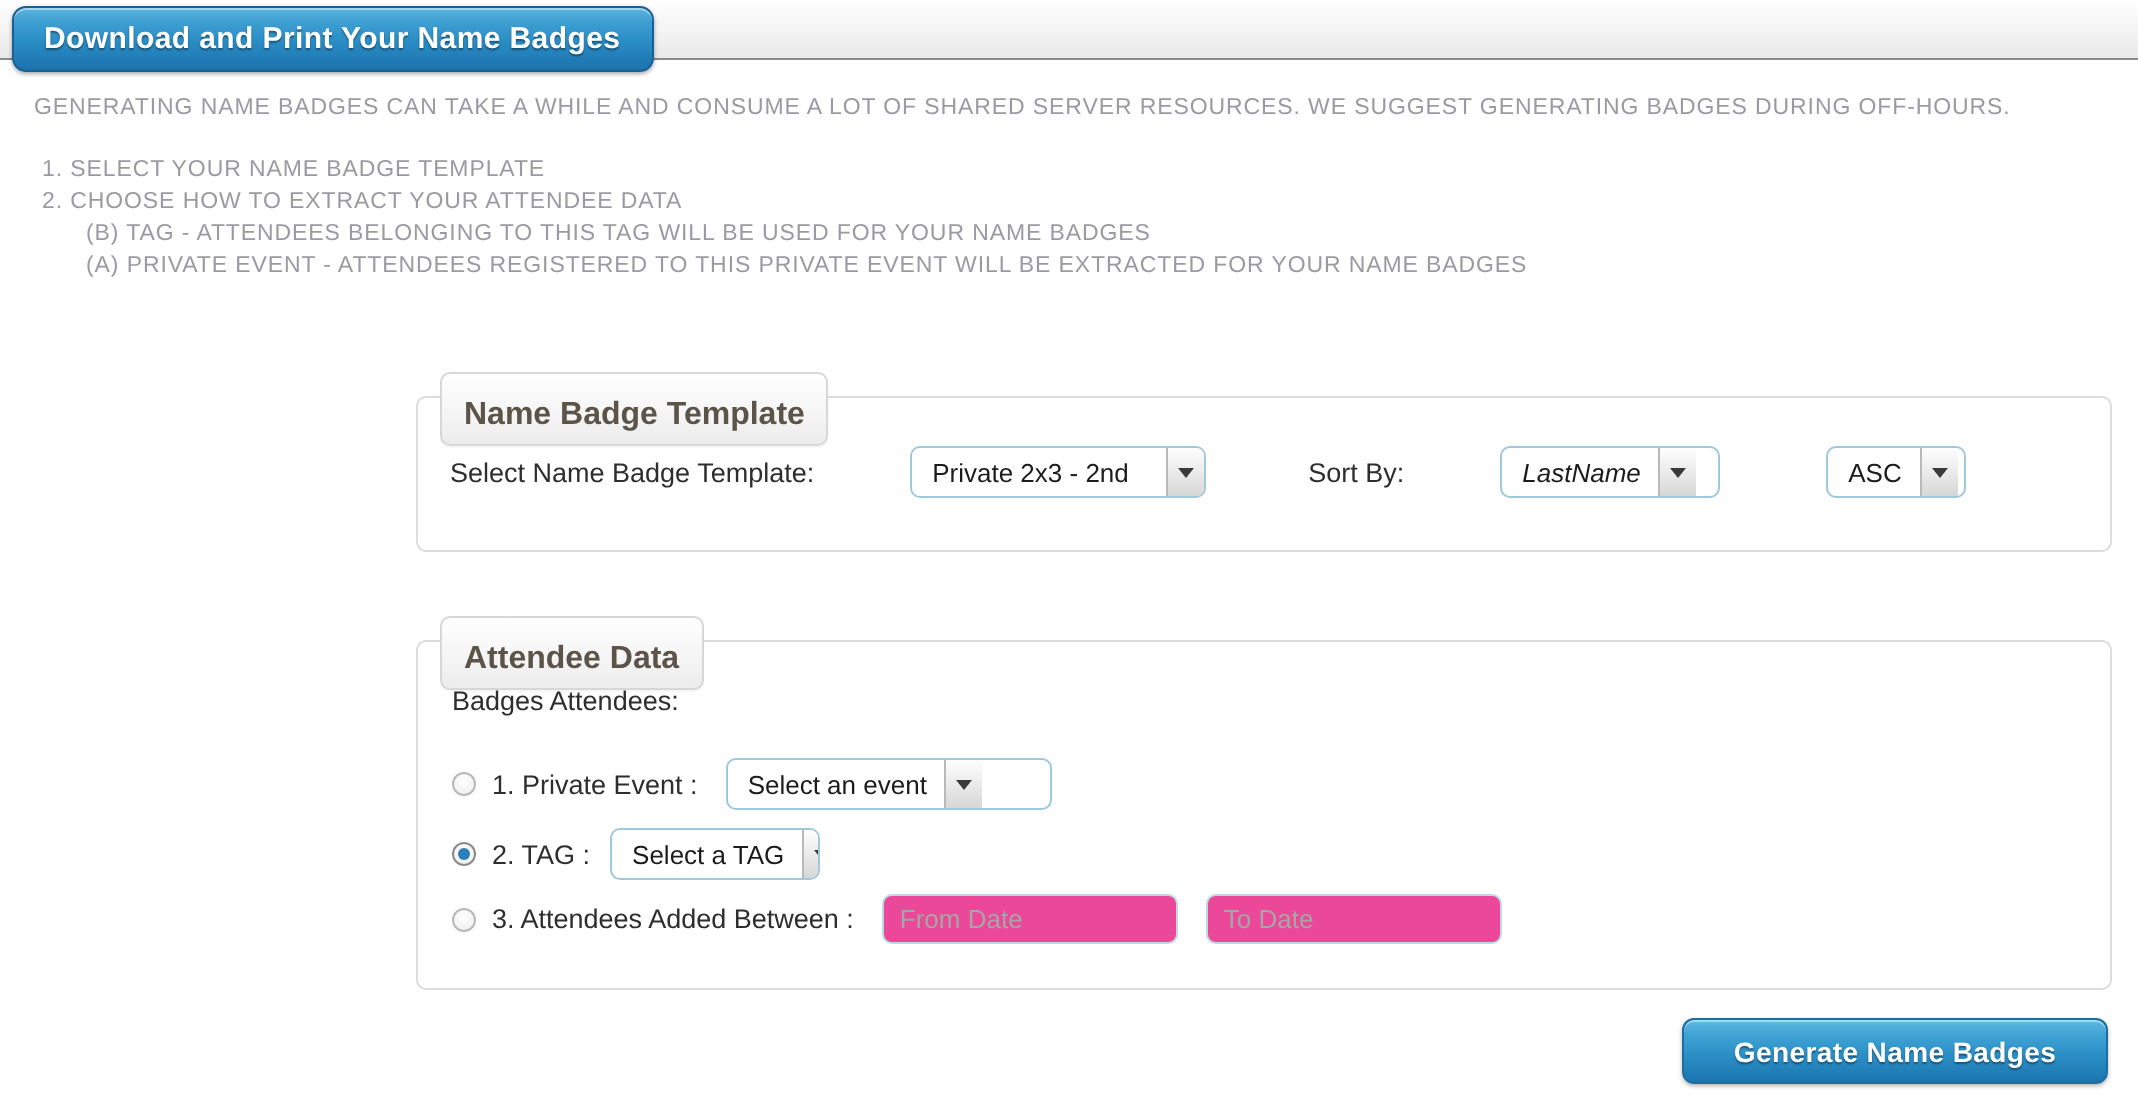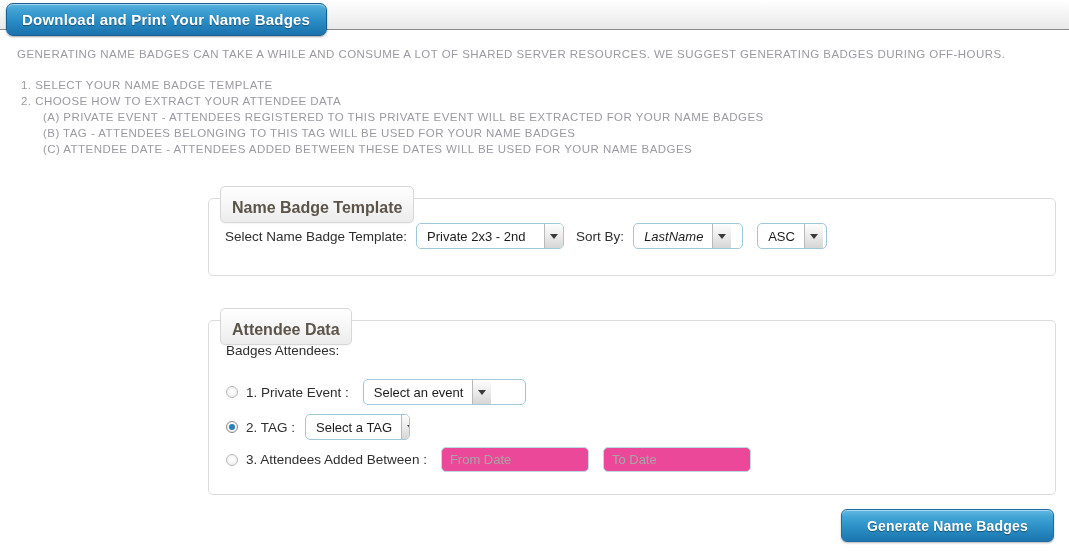--- a/index.html
+++ b/index.html
@@ -93,20 +93,21 @@
   #fieldset-template { left: 208px; top: 198px; width: 848px; height: 78px; }
   #fieldset-attendee { left: 208px; top: 320px; width: 848px; height: 175px; }
 
   
   #template-row {
     position: absolute;
     left: 16px;
     top: 24px;
     display: flex;
     align-items: center;
+    gap: 39px;
   }
   .form-label {
     font-size: 13.5px;
     color: #2e2e2e;
     white-space: nowrap;
   }
   #label-template { margin-right: 9px; }
   #label-sortby { margin: 0 9px 0 12px; }
 
   
@@ -246,23 +247,22 @@
 <body>
 
 <div id="header-bar"></div>
 <div id="page-title-tab">Download and Print Your Name Badges</div>
 
 <div id="intro-block">
   <div class="intro-line">Generating name badges can take a while and consume a lot of shared server resources. We suggest generating badges during off-hours.</div>
   <div class="intro-gap"></div>
   <div class="intro-line intro-step">1. Select your name badge template</div>
   <div class="intro-line intro-step">2. Choose how to extract your attendee data</div>
+  <div class="intro-line intro-sub">(B) TAG - Attendees belonging to this tag will be used for your name badges</div>
   <div class="intro-line intro-sub">(A) Private Event - Attendees registered to this private event will be extracted for your name badges</div>
-  <div class="intro-line intro-sub">(B) TAG - Attendees belonging to this tag will be used for your name badges</div>
-  <div class="intro-line intro-sub">(C) Attendee Date - Attendees added between these dates will be used for your name badges</div>
 </div>
 
 <div class="fieldset" id="fieldset-template">
   <div class="legend">Name Badge Template</div>
 
   <div id="template-row">
     <span class="form-label" id="label-template">Select Name Badge Template:</span>
 
     <div class="select sel-template">
       <span class="sel-text">Private 2x3 - 2nd</span>

